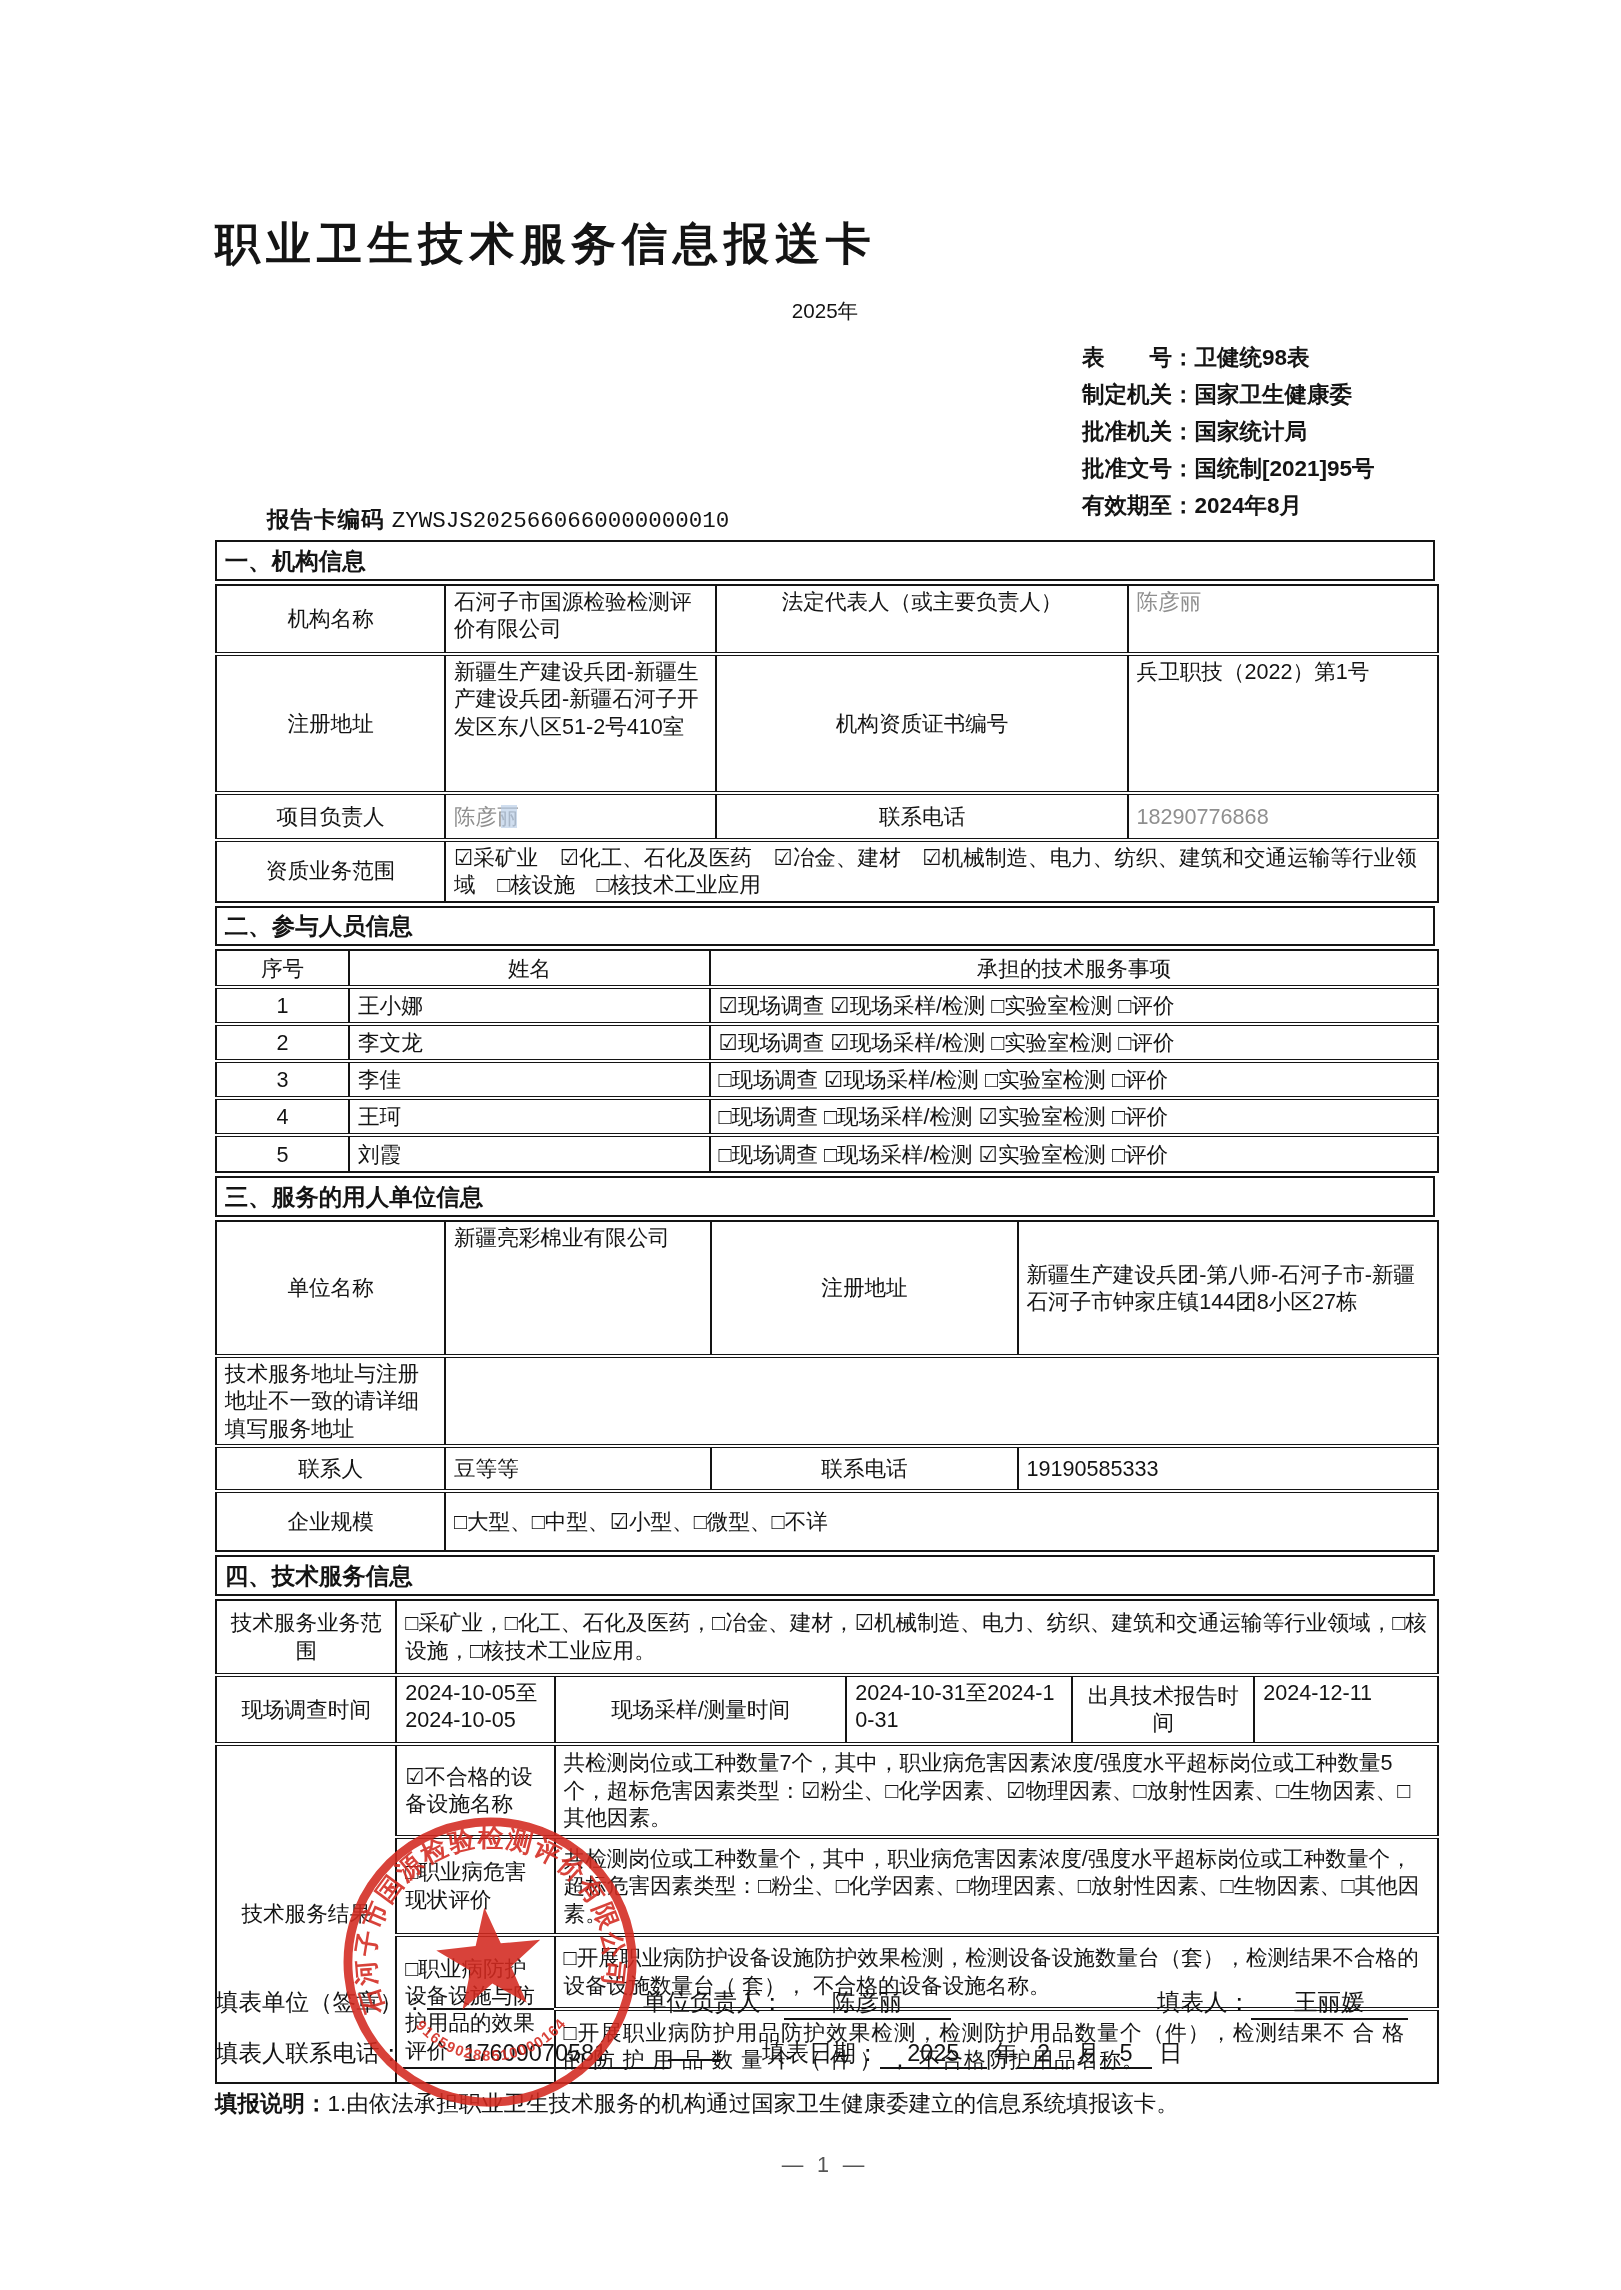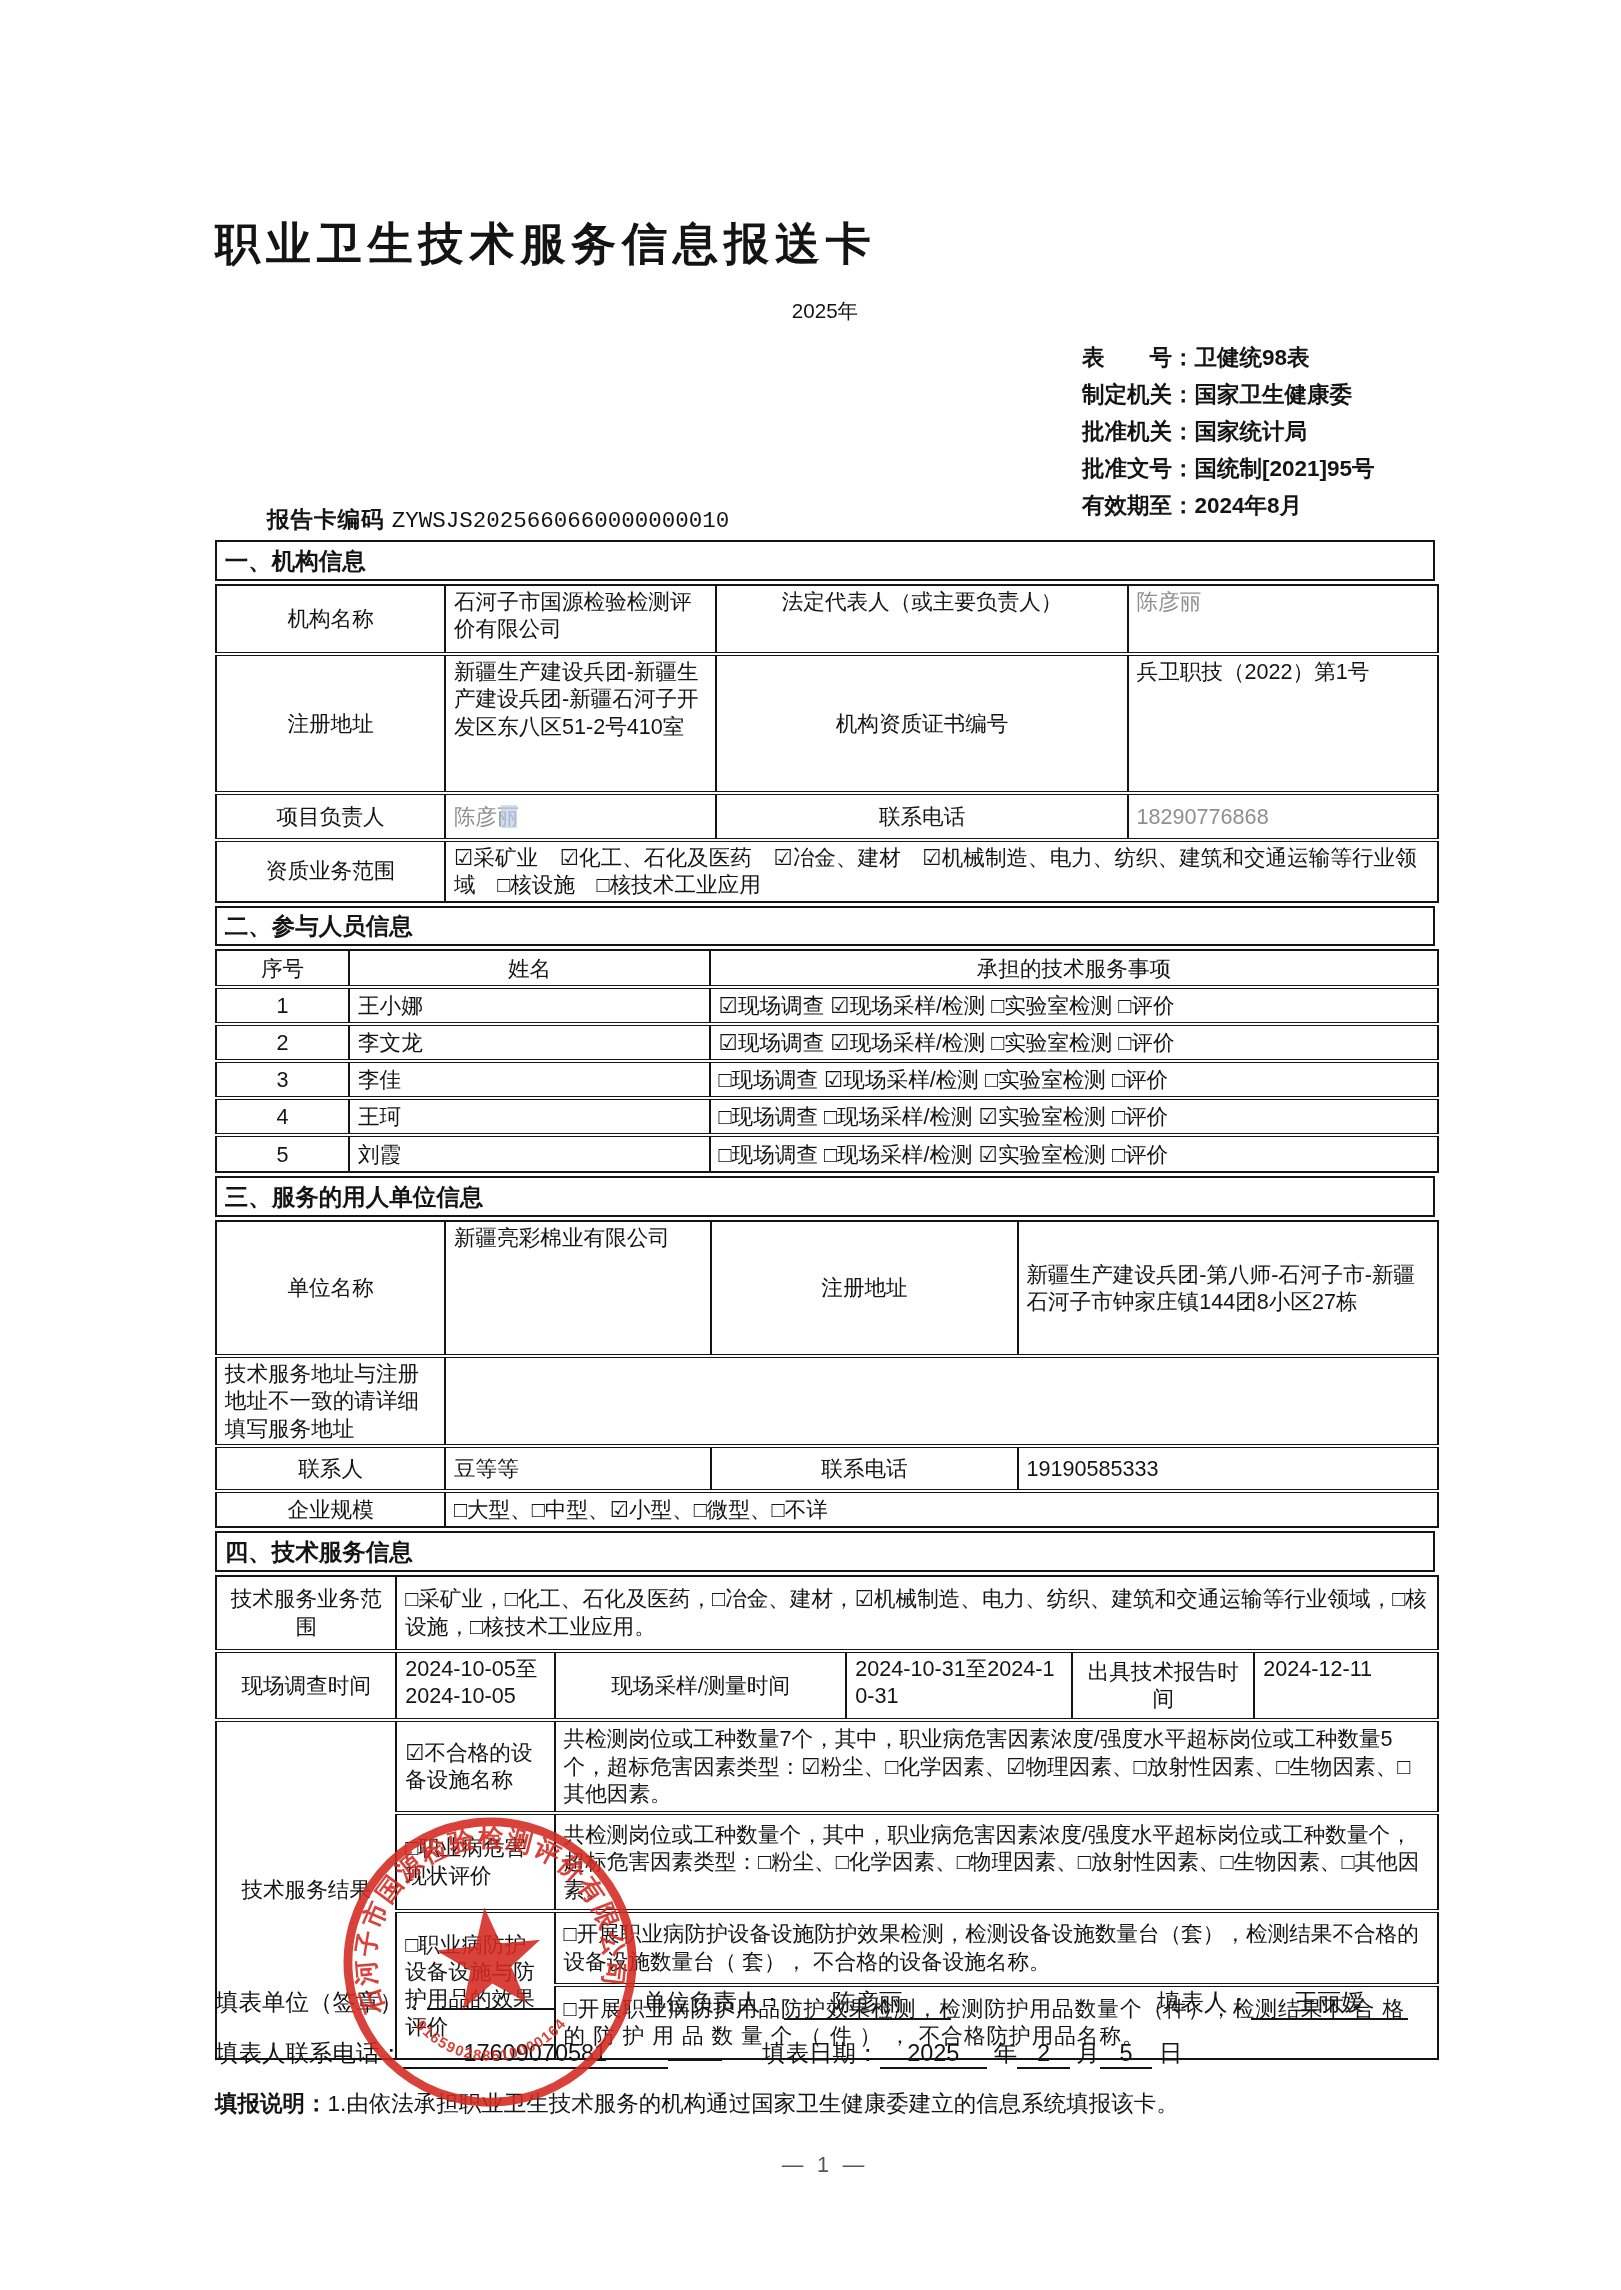--- a/index.html
+++ b/index.html
@@ -153,21 +153,21 @@
       <tr style="height:90px">
         <td class="vc">技术服务地址与注册地址不一致的请详细填写服务地址</td>
         <td class="vc" colspan="3"></td>
       </tr>
       <tr style="height:45px">
         <td class="lc">联系人</td>
         <td class="vc">豆等等</td>
         <td class="lc">联系电话</td>
         <td class="vc">19190585333</td>
       </tr>
-      <tr style="height:36px">
+      <tr style="height:60px">
         <td class="lc">企业规模</td>
         <td class="vc" colspan="3">□大型、□中型、☑小型、□微型、□不详</td>
       </tr>
     </tbody>
       </table>
 
     <div class="sec-h">四、技术服务信息</div>
     <table class="dbl">
       <colgroup>
           <col style="width:180px">

